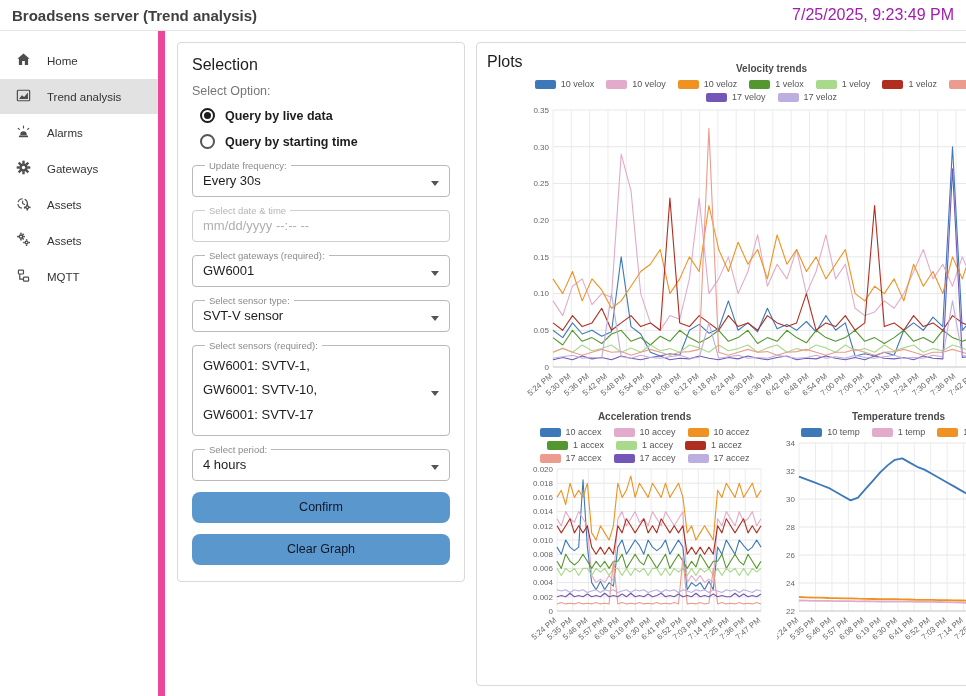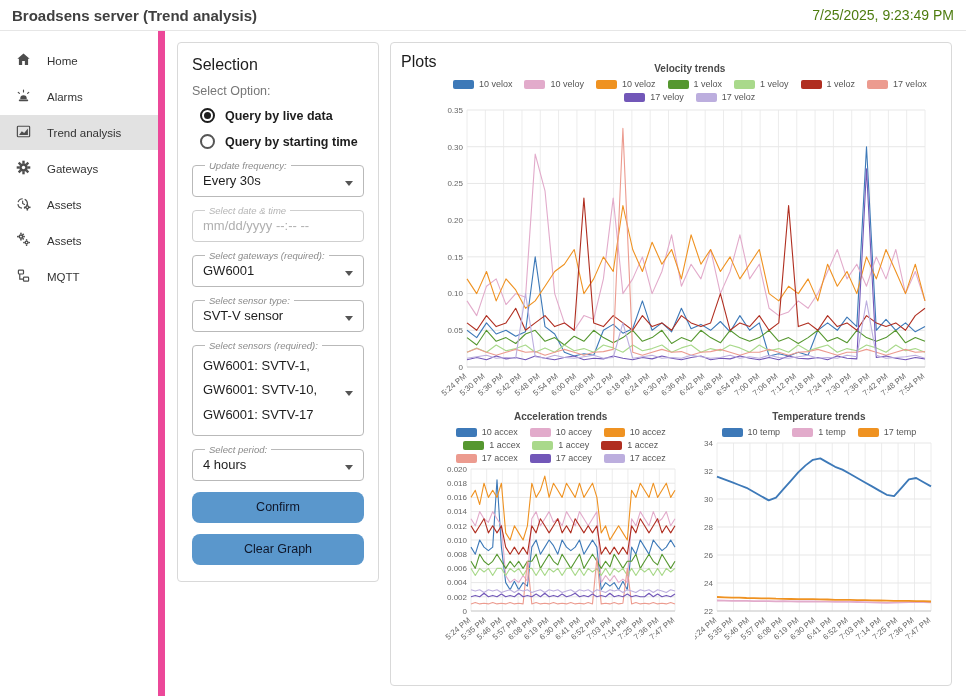--- a/index.html
+++ b/index.html
@@ -3,47 +3,47 @@
 <meta charset="utf-8">
 <style>
   * { box-sizing: border-box; margin: 0; padding: 0; }
   html,body { width: 966px; height: 696px; overflow: hidden; background:#fff;
     font-family: "Liberation Sans", "DejaVu Sans", sans-serif; color:#222; }
 
   
   .header { height:31px; display:flex; align-items:center; justify-content:space-between;
     padding:0 12px; border-bottom:1px solid #e6e6e6; background:#fff; }
   .header-title { font-size:15px; font-weight:bold; color:#404040; }
-  .header-time { font-size:14px; color:#4d7c0f; }
+  .header-time { font-size:16px; color:#a21caf; }
 
   
   .app { display:flex; height:665px; position:relative; }
   .sidebar { width:165px; border-right:7px solid #ec4899; padding-top:12px; background:#fff; flex:none; }
   .side-item { height:35px; display:flex; align-items:center; gap:15px; padding-left:15px;
     font-size:11.5px; color:#333; cursor:pointer; margin-bottom:1px; }
   .side-item.selected { background:#e2e2e2; }
   .side-item svg { flex:none; }
 
   .main { flex:1; display:flex; gap:11px; padding:11px 14px 10px 12px; background:#fff; }
 
   
   .panel { border:1px solid #d9d9d9; border-radius:4px; background:#fff; }
-  .selection-panel { width:202px; flex:none; padding:13px 14px 16px; height:fit-content; }
+  .selection-panel { width:288px; flex:none; padding:13px 14px 16px; height:fit-content; }
   .panel-title { font-size:16px; color:#1d1d1d; margin-bottom:10px; }
   .option-label { font-size:12.5px; color:#777; margin-bottom:10px; }
   .radio-row { display:flex; align-items:center; gap:10px; margin:0 0 11px 8px; cursor:pointer;font-weight:bold; }
   .radio-outer { width:15px; height:15px; border-radius:50%; border:2px solid #1d1d1d;
     display:flex; align-items:center; justify-content:center; flex:none; }
   .radio-outer.off { border-color:#555; }
   .radio-dot { width:7px; height:7px; border-radius:50%; background:#1d1d1d; }
   .radio-label { font-size:12.5px; color:#1d1d1d; }
 
   fieldset.fld { border:1px solid #b9b9b9; border-radius:4px; padding:3px 10px 7px;
     margin-top:8px; position:relative; cursor:pointer; background:#fff; }
-  fieldset.fld legend { font-size:9.5px; color:#8b8b8b; padding:0 4px; margin-left:2px;font-style:italic; }
+  fieldset.fld legend { font-size:9.5px; color:#8b8b8b; padding:0 4px; margin-left:2px; }
   .fld-value { font-size:13px; color:#1d1d1d; line-height:1.15; }
   .fld-multi .fld-value { line-height:1.9; }
   .caret { position:absolute; right:10px; top:50%; margin-top:-2px; width:0; height:0;
     border-left:4.5px solid transparent; border-right:4.5px solid transparent; border-top:5px solid #555; }
   fieldset.disabled { border-color:#cfcfcf; }
   fieldset.disabled legend { color:#b5b5b5; }
   fieldset.disabled .fld-value { color:#b0b0b0; }
 
   .btn { display:block; width:100%; height:31px; border:none; border-radius:8px;
     color:#0f172a; font-size:12.5px; font-family:inherit; margin-top:11px; cursor:pointer; }
@@ -74,42 +74,42 @@
 <div class="app">
   <div class="sidebar">
     <div class="side-item">
       <span>
         <svg width="17" height="17" viewBox="0 0 20 20">
             <path d="M10 3 L17.2 9.2 L15.4 9.2 L15.4 16.5 L11.6 16.5 L11.6 11.8 L8.4 11.8 L8.4 16.5 L4.6 16.5 L4.6 9.2 L2.8 9.2 Z" fill="#4d4d4d"></path>
           </svg>
       </span>
       <span>Home</span>
     </div>
+    <div class="side-item selected">
+      <span>
+        <svg width="17" height="17" viewBox="0 0 20 20">
+            <rect x="2.8" y="3.8" width="14.4" height="12.4" rx="1" fill="none" stroke="#4d4d4d" stroke-width="1.4"></rect>
+            <path d="M4.8 14.2 L8 9.6 L10.8 11.8 L15.2 6.4 L15.2 14.2 Z" fill="#4d4d4d"></path>
+          </svg>
+      </span>
+      <span>Trend analysis</span>
+    </div>
     <div class="side-item">
       <span>
         <svg width="17" height="17" viewBox="0 0 20 20">
             <path d="M6.2 13.5 a3.8 3.8 0 0 1 7.6 0 v0.8 H6.2 Z" fill="#4d4d4d"></path>
             <rect x="4.5" y="14.8" width="11" height="1.9" rx="0.9" fill="#4d4d4d"></rect>
             <g stroke="#4d4d4d" stroke-width="1.3" stroke-linecap="round">
               <line x1="10" y1="5.8" x2="10" y2="3.6"></line>
               <line x1="5.2" y1="7.6" x2="3.8" y2="6.2"></line>
               <line x1="14.8" y1="7.6" x2="16.2" y2="6.2"></line>
             </g>
           </svg>
       </span>
       <span>Alarms</span>
-    </div>
-    <div class="side-item selected">
-      <span>
-        <svg width="17" height="17" viewBox="0 0 20 20">
-            <rect x="2.8" y="3.8" width="14.4" height="12.4" rx="1" fill="none" stroke="#4d4d4d" stroke-width="1.4"></rect>
-            <path d="M4.8 14.2 L8 9.6 L10.8 11.8 L15.2 6.4 L15.2 14.2 Z" fill="#4d4d4d"></path>
-          </svg>
-      </span>
-      <span>Trend analysis</span>
     </div>
     <div class="side-item">
       <span>
         <svg width="17" height="17" viewBox="0 0 20 20">
             <g transform="translate(10,10)" fill="#4d4d4d">
               <g>
                 <rect x="-1.4" y="-8" width="2.8" height="3.4"></rect>
                 <rect x="-1.4" y="4.6" width="2.8" height="3.4"></rect>
                 <rect x="-8" y="-1.4" width="3.4" height="2.8"></rect>
                 <rect x="4.6" y="-1.4" width="3.4" height="2.8"></rect>

